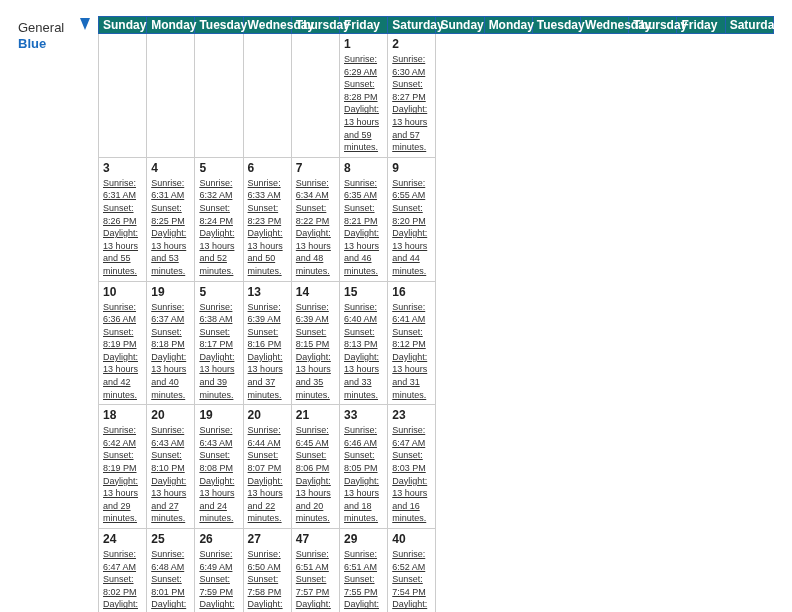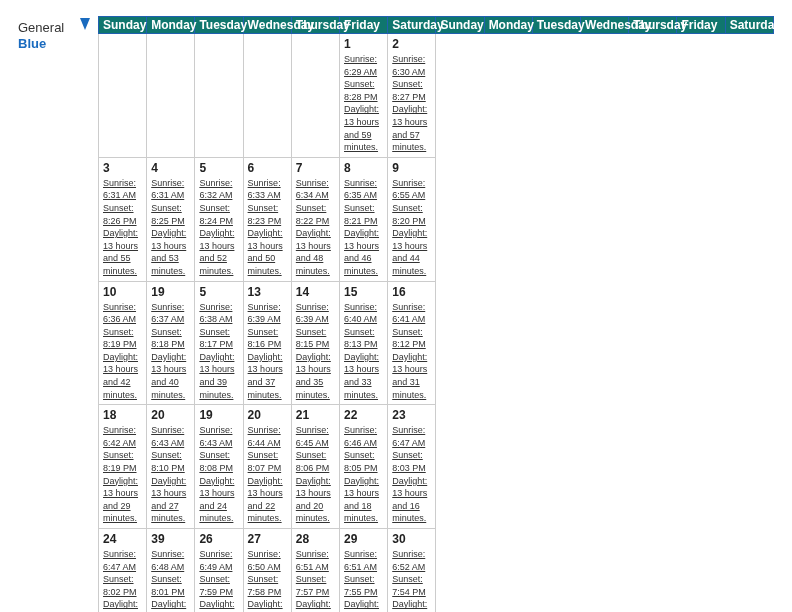--- a/index.html
+++ b/index.html
@@ -252,71 +252,71 @@
 Sunset: 8:07 PM
 Daylight: 13 hours and 22 minutes.</div>
           </td>
           <td>
             <span class="day-number">21</span>
             <div class="day-info">Sunrise: 6:45 AM
 Sunset: 8:06 PM
 Daylight: 13 hours and 20 minutes.</div>
           </td>
           <td>
-            <span class="day-number">22</span>
+            <span class="day-number">33</span>
             <div class="day-info">Sunrise: 6:46 AM
 Sunset: 8:05 PM
 Daylight: 13 hours and 18 minutes.</div>
           </td>
           <td>
             <span class="day-number">23</span>
             <div class="day-info">Sunrise: 6:47 AM
 Sunset: 8:03 PM
 Daylight: 13 hours and 16 minutes.</div>
           </td>
         </tr>
         <tr>
           <td>
             <span class="day-number">24</span>
             <div class="day-info">Sunrise: 6:47 AM
 Sunset: 8:02 PM
 Daylight: 13 hours and 14 minutes.</div>
           </td>
           <td>
-            <span class="day-number">39</span>
+            <span class="day-number">25</span>
             <div class="day-info">Sunrise: 6:48 AM
 Sunset: 8:01 PM
 Daylight: 13 hours and 12 minutes.</div>
           </td>
           <td>
             <span class="day-number">26</span>
             <div class="day-info">Sunrise: 6:49 AM
 Sunset: 7:59 PM
 Daylight: 13 hours and 10 minutes.</div>
           </td>
           <td>
             <span class="day-number">27</span>
             <div class="day-info">Sunrise: 6:50 AM
 Sunset: 7:58 PM
 Daylight: 13 hours and 8 minutes.</div>
           </td>
           <td>
-            <span class="day-number">28</span>
+            <span class="day-number">47</span>
             <div class="day-info">Sunrise: 6:51 AM
 Sunset: 7:57 PM
 Daylight: 13 hours and 5 minutes.</div>
           </td>
           <td>
             <span class="day-number">29</span>
             <div class="day-info">Sunrise: 6:51 AM
 Sunset: 7:55 PM
 Daylight: 13 hours and 3 minutes.</div>
           </td>
           <td>
-            <span class="day-number">30</span>
+            <span class="day-number">40</span>
             <div class="day-info">Sunrise: 6:52 AM
 Sunset: 7:54 PM
 Daylight: 13 hours and 1 minute.</div>
           </td>
         </tr>
       </tbody>
   </table>
 </div>
 
 </body></html>

